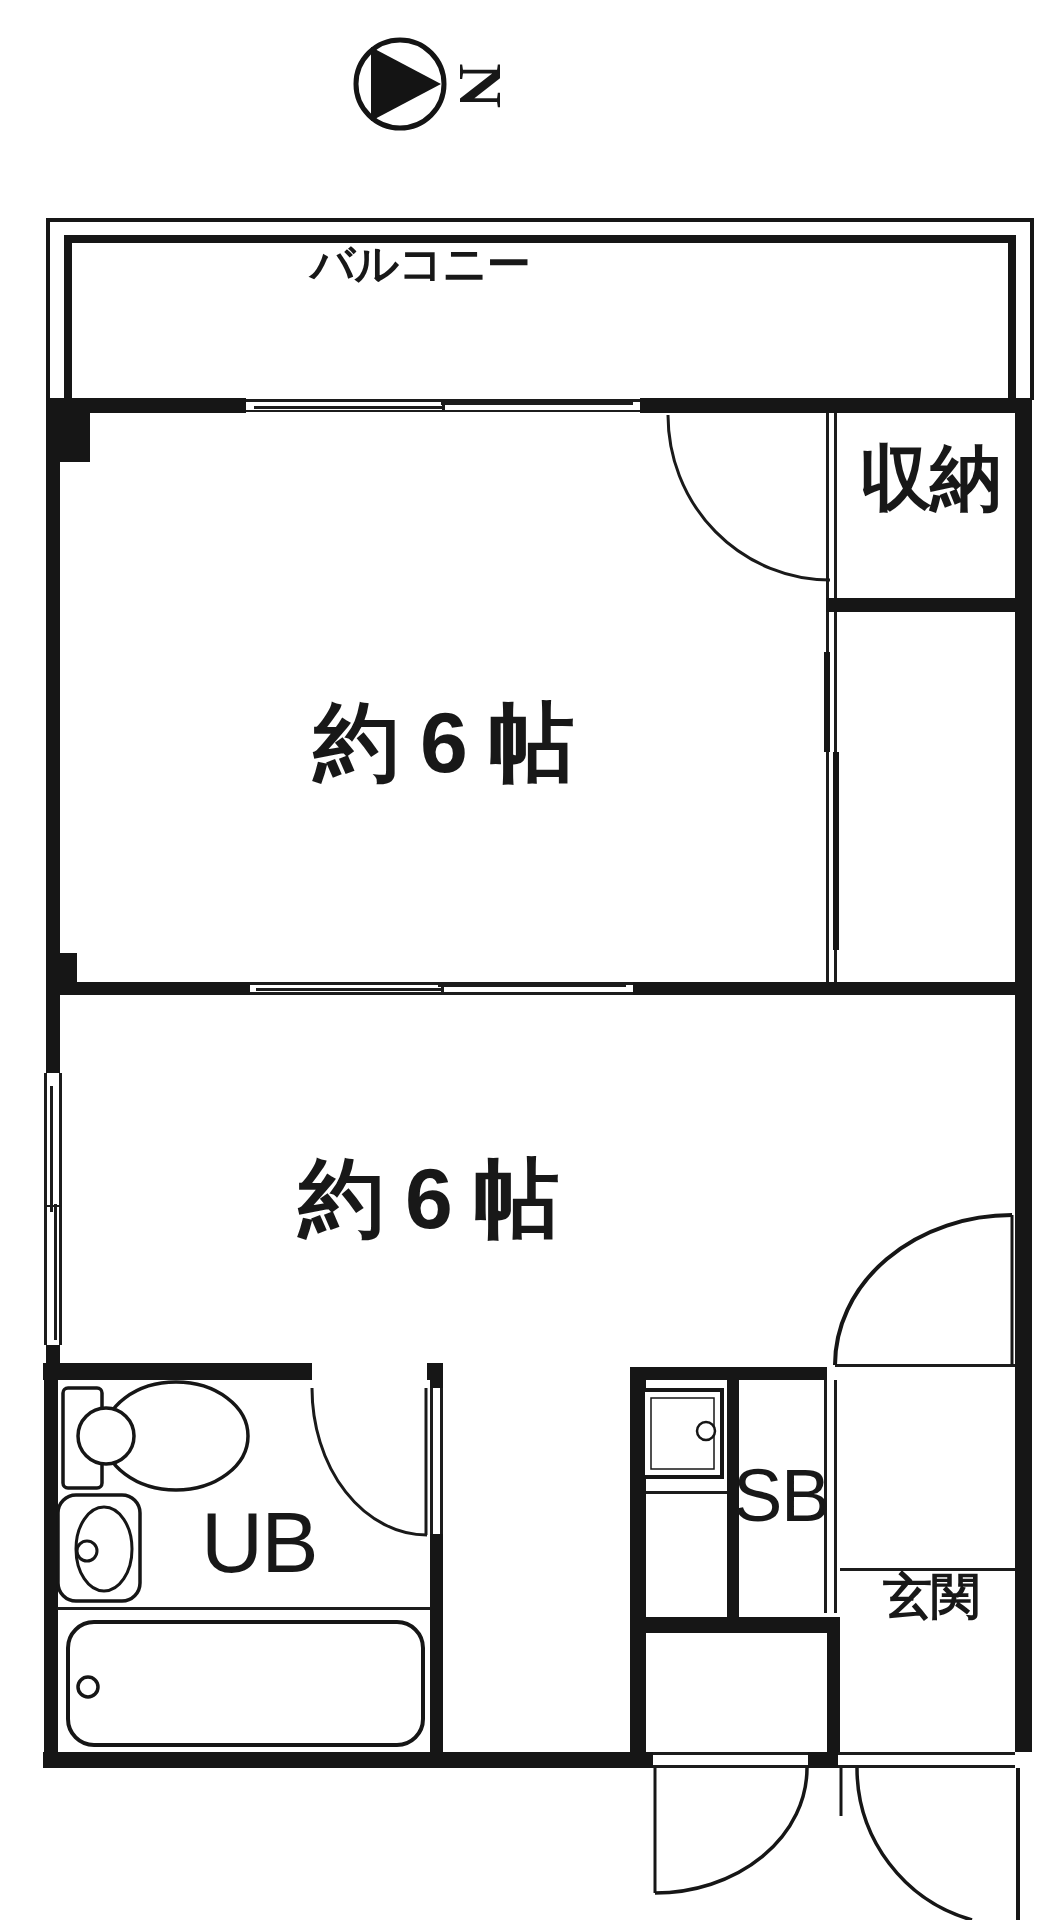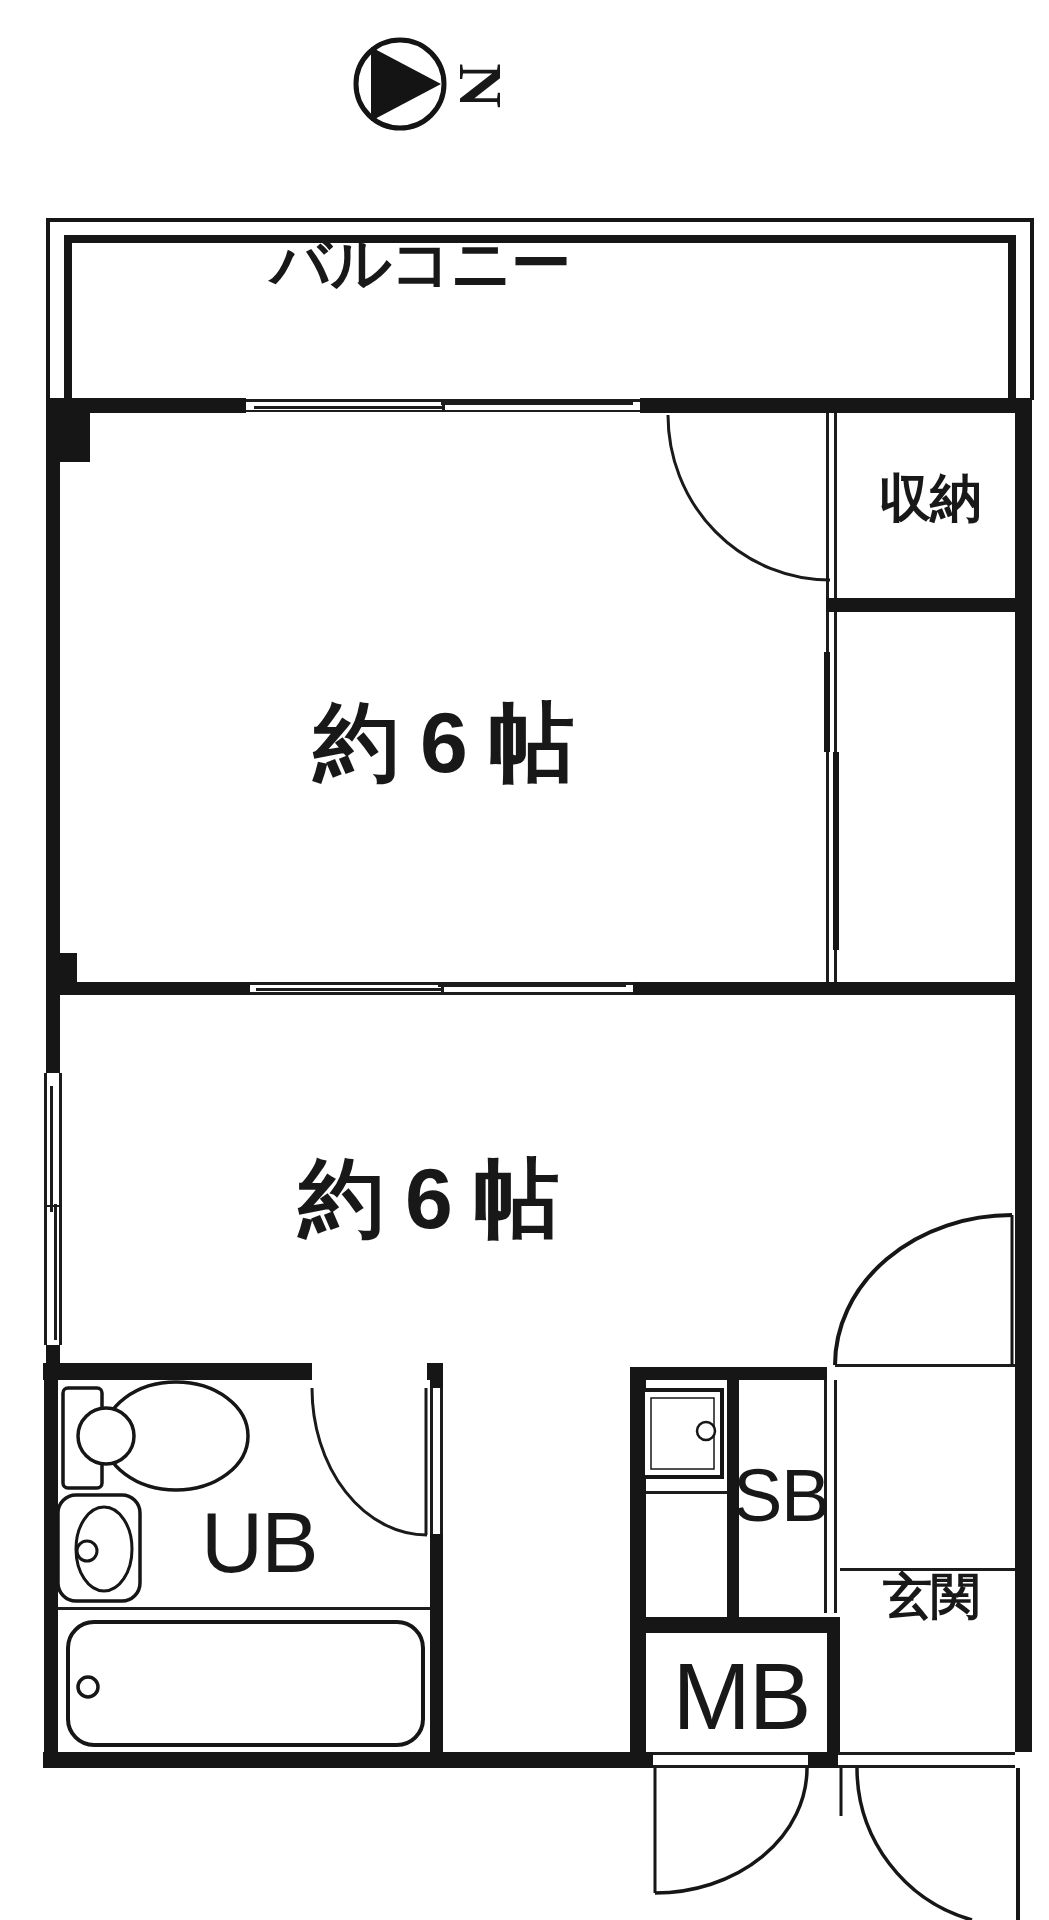--- a/index.html
+++ b/index.html
@@ -151,30 +151,29 @@
   <i class="ln" style="left:824px;top:1380px;width:3px;height:233px"></i>
   <i class="ln" style="left:834px;top:1380px;width:3px;height:233px"></i>
   <i class="w" style="left:630px;top:1617px;width:210px;height:16px"></i>
   <i class="w" style="left:827px;top:1617px;width:13px;height:135px"></i>
 
   <i class="ln" style="left:840px;top:1568px;width:175px;height:3px"></i>
   <i class="ln" style="left:835px;top:1364px;width:180px;height:3px"></i>
 
   <div class="lbl n-letter" style="left:481px;top:85px;font-size:62px">N</div>
 
-  <div class="lbl kanji" style="left:420px;top:264px;font-size:60px">バルコニー</div>
+  <div class="lbl kanji" style="left:420px;top:264px;font-size:44px">バルコニー</div>
 
   <div class="lbl kanji" style="left:443px;top:742px;font-size:86px">約 6 帖</div>
 
-  <div class="lbl kanji" style="left:930px;top:498px;font-size:52px">収納</div>
+  <div class="lbl kanji" style="left:930px;top:478px;font-size:72px">収納</div>
 
 
   <div class="lbl kanji" style="left:428px;top:1198px;font-size:86px">約 6 帖</div>
 
   <div class="lbl" style="left:259px;top:1542px;font-size:86px">UB</div>
 
   <div class="lbl" style="left:781px;top:1496px;font-size:74px">SB</div>
 
-  <div class="lbl" style="left:741px;top:1697px;font-size:94px">MB</div>
 
   <div class="lbl kanji" style="left:931px;top:1596px;font-size:49px">玄関</div>
 
 </div>
 
 </body></html>

